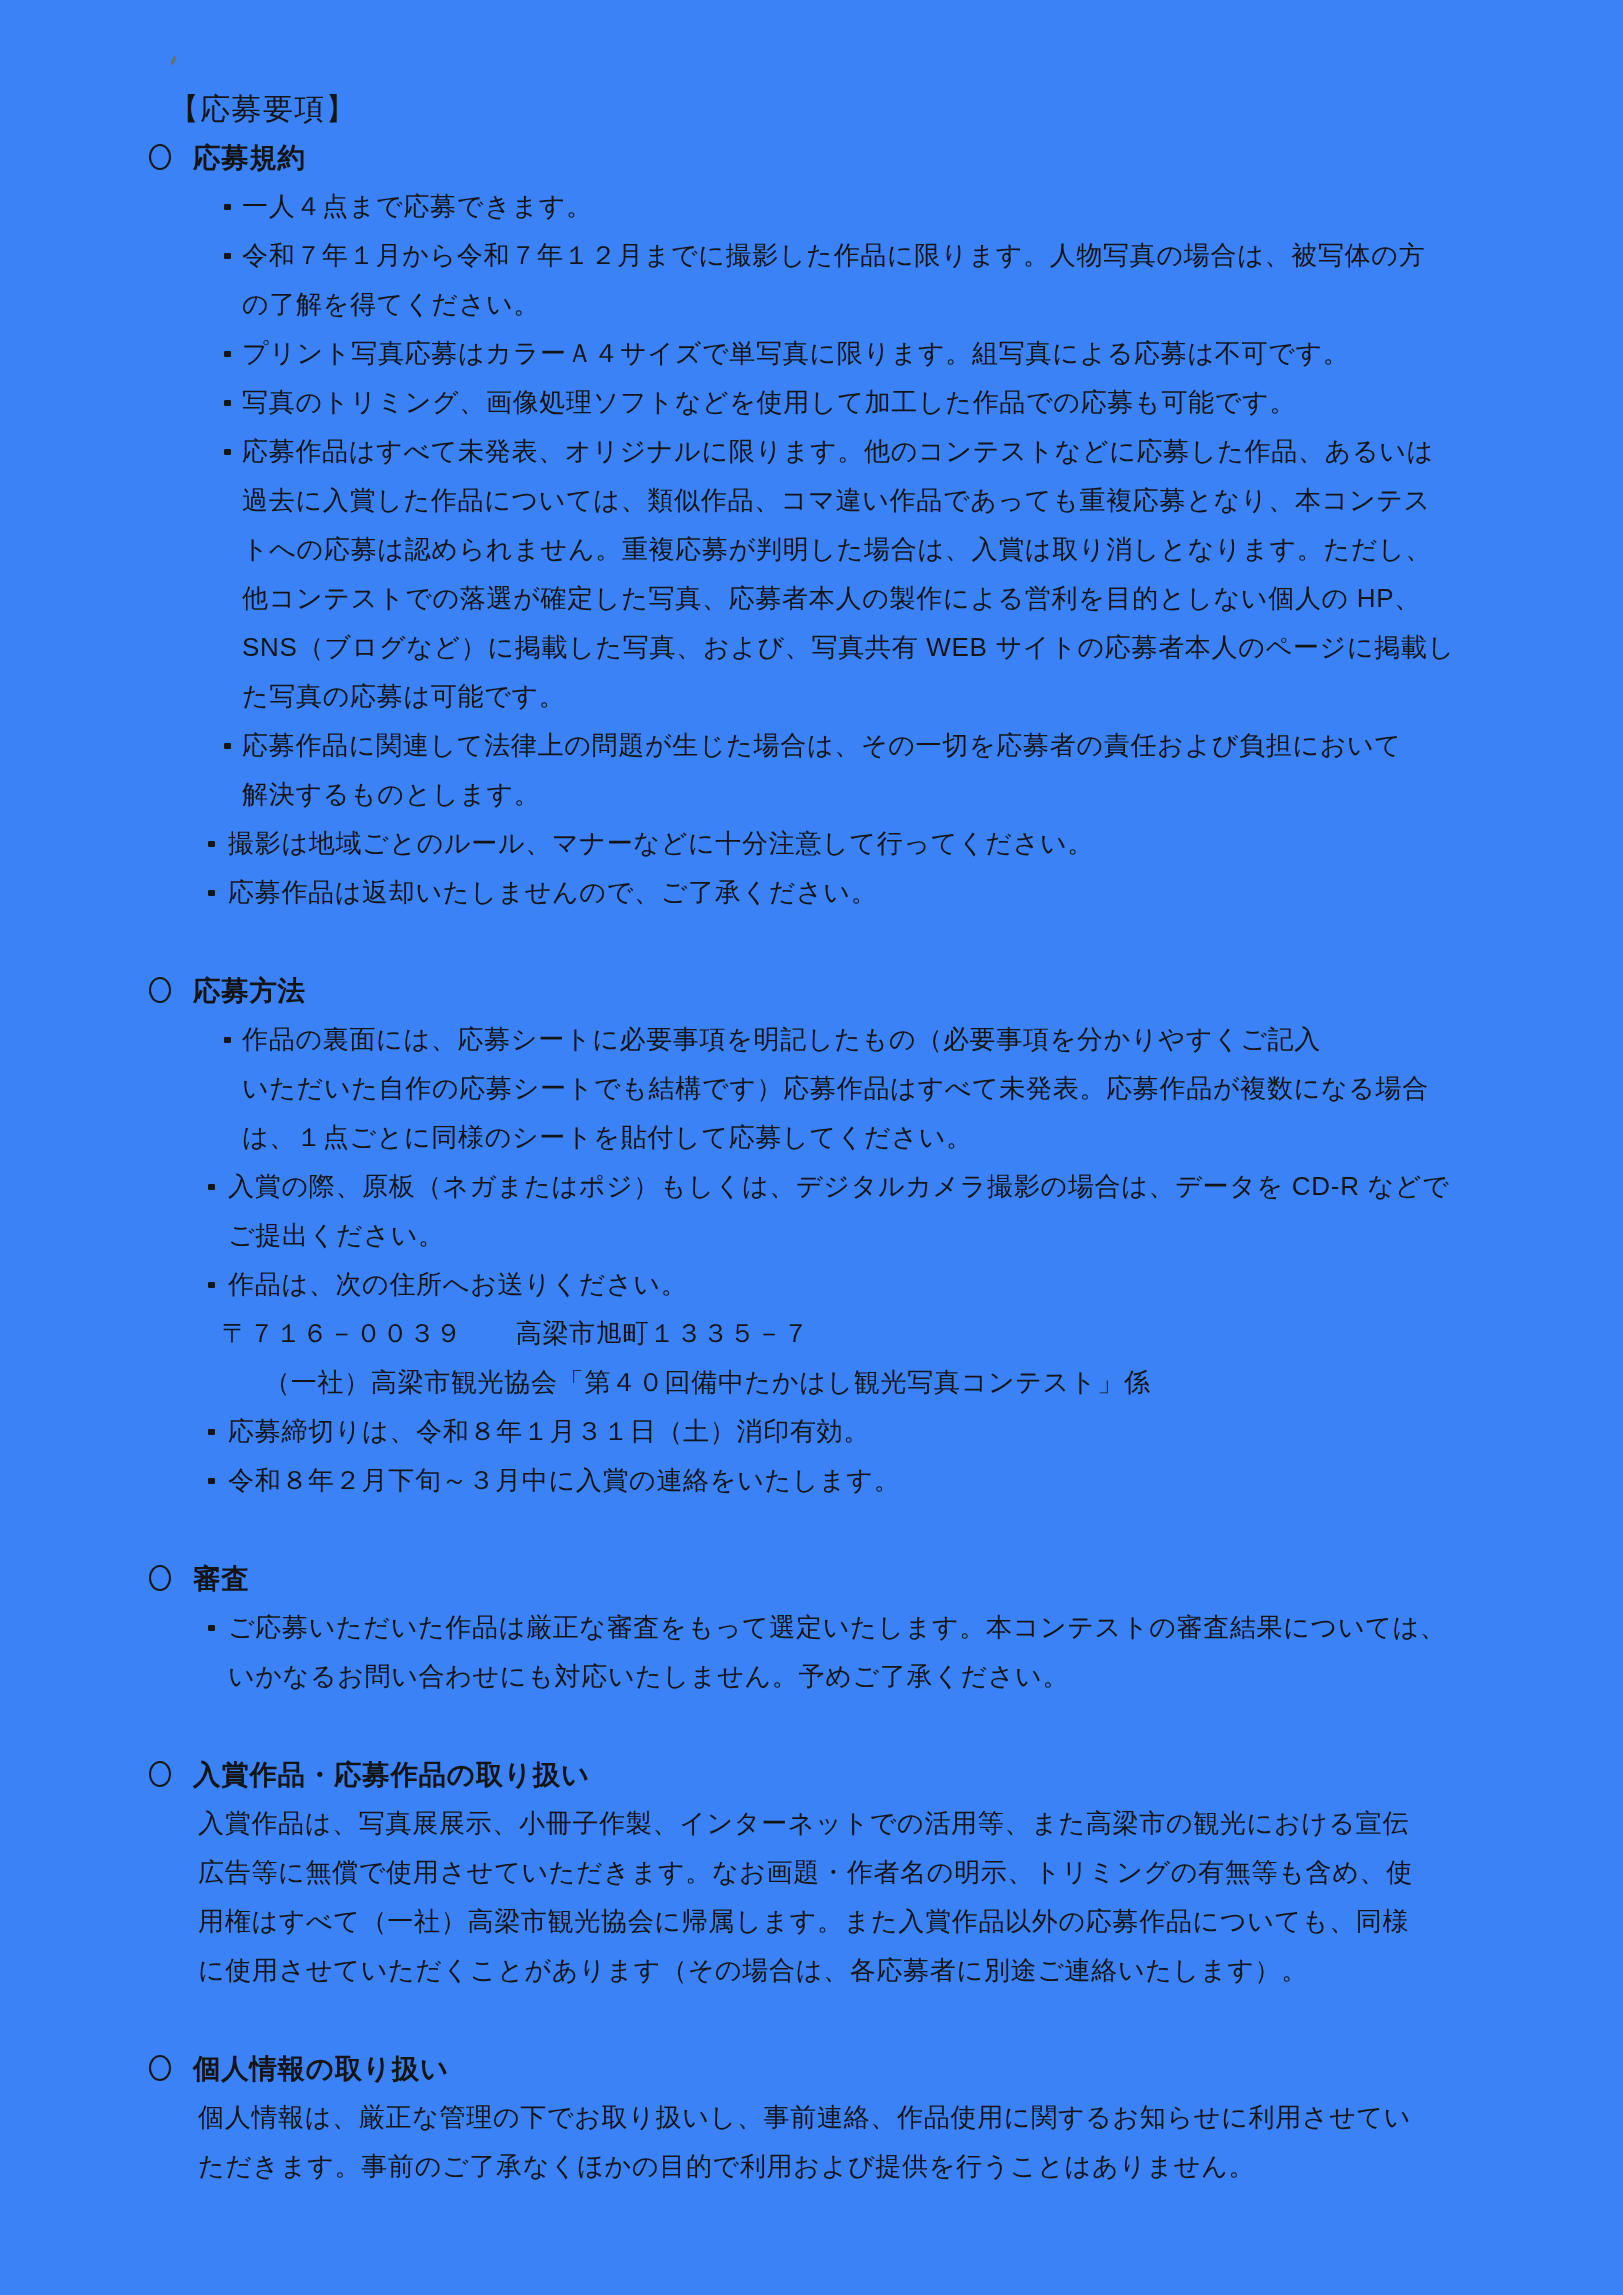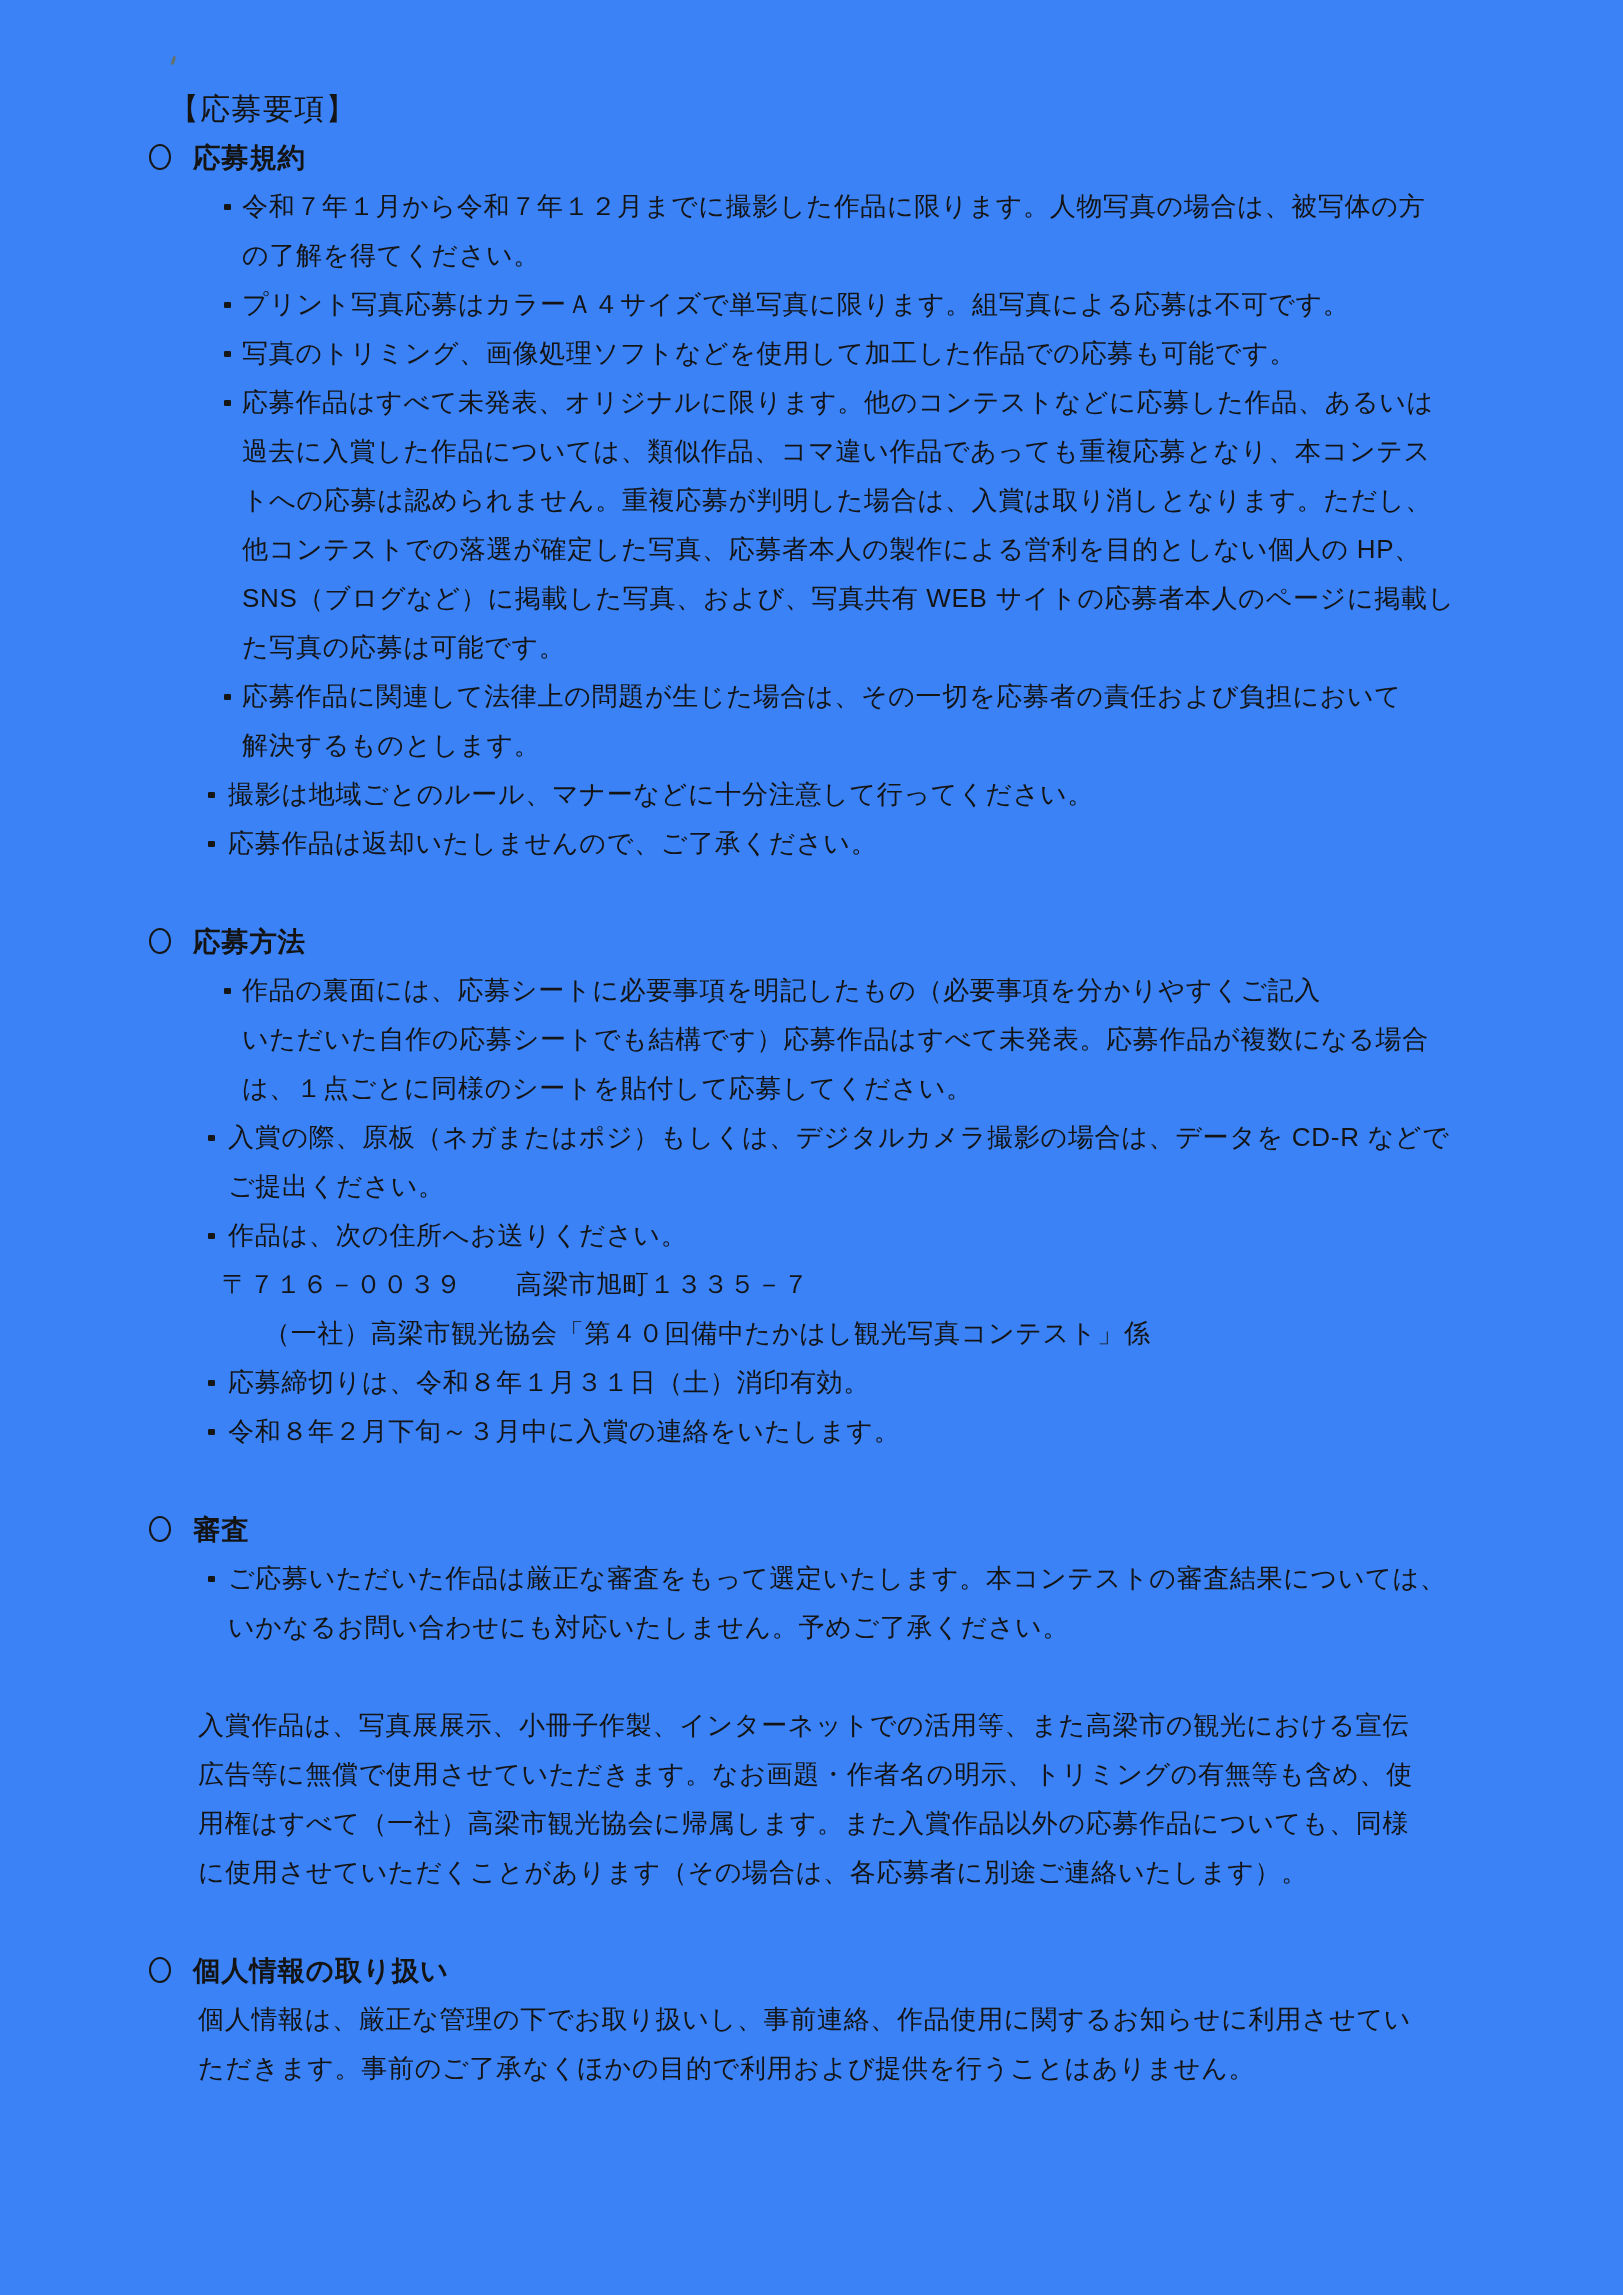--- a/index.html
+++ b/index.html
@@ -42,20 +42,21 @@
 <div class="page">
   <div class="speck"></div>
 
   <div class="doc">
 
     <div class="line title-line"><span>【応募要項】</span></div>
 
     <section class="sec">
       <div class="line heading-line"><span class="marker"></span><span>応募規約</span></div>
 
+      <div class="line l-deep"><span class="dot"></span><span>一人４点まで応募できます。</span></div>
 
       <div class="line l-deep"><span class="dot"></span><span>令和７年１月から令和７年１２月までに撮影した作品に限ります。人物写真の場合は、被写体の方</span></div>
       <div class="line l-deep"><span>の了解を得てください。</span></div>
 
       <div class="line l-deep"><span class="dot"></span><span>プリント写真応募はカラーＡ４サイズで単写真に限ります。組写真による応募は不可です。</span></div>
 
       <div class="line l-deep"><span class="dot"></span><span>写真のトリミング、画像処理ソフトなどを使用して加工した作品での応募も可能です。</span></div>
 
       <div class="line l-deep"><span class="dot"></span><span>応募作品はすべて未発表、オリジナルに限ります。他のコンテストなどに応募した作品、あるいは</span></div>
       <div class="line l-deep"><span>過去に入賞した作品については、類似作品、コマ違い作品であっても重複応募となり、本コンテス</span></div>
@@ -93,20 +94,21 @@
     </section>
 
     <section class="sec">
       <div class="line heading-line"><span class="marker"></span><span>審査</span></div>
 
       <div class="line l-shallow"><span class="dot"></span><span>ご応募いただいた作品は厳正な審査をもって選定いたします。本コンテストの審査結果については、</span></div>
       <div class="line l-shallow"><span>いかなるお問い合わせにも対応いたしません。予めご了承ください。</span></div>
     </section>
 
     <section class="sec">
+      <div class="line heading-line"><span class="marker"></span><span>入賞作品・応募作品の取り扱い</span></div>
 
       <div class="line l-para"><span>入賞作品は、写真展展示、小冊子作製、インターネットでの活用等、また高梁市の観光における宣伝</span></div>
       <div class="line l-para"><span>広告等に無償で使用させていただきます。なお画題・作者名の明示、トリミングの有無等も含め、使</span></div>
       <div class="line l-para"><span>用権はすべて（一社）高梁市観光協会に帰属します。また入賞作品以外の応募作品についても、同様</span></div>
       <div class="line l-para"><span>に使用させていただくことがあります（その場合は、各応募者に別途ご連絡いたします）。</span></div>
     </section>
 
     <section class="sec">
       <div class="line heading-line"><span class="marker"></span><span>個人情報の取り扱い</span></div>
 

